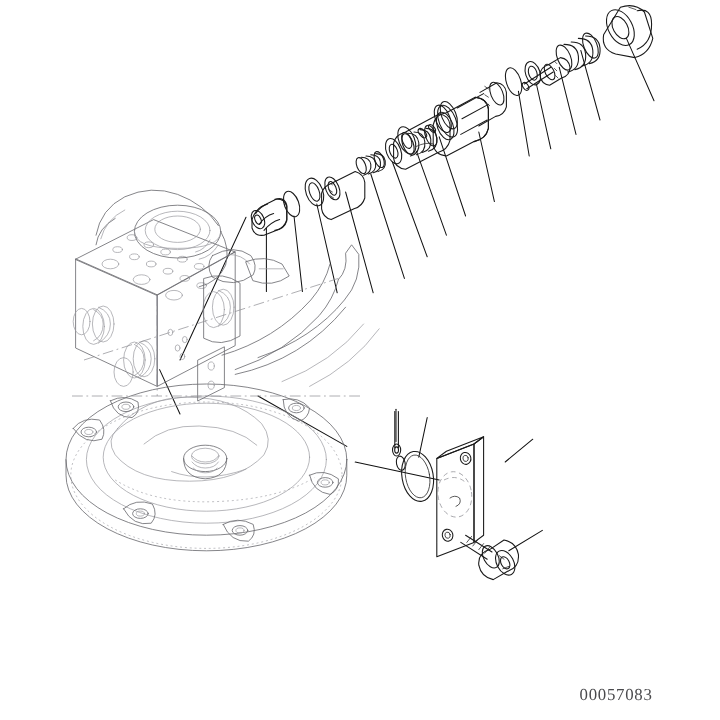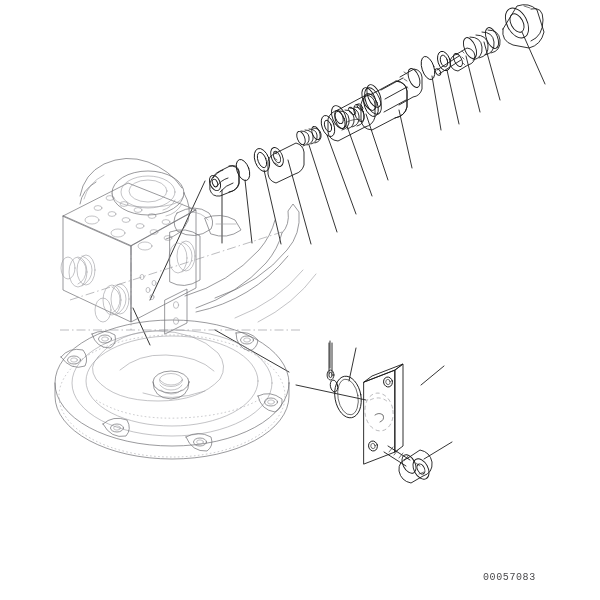--- a/index.html
+++ b/index.html
@@ -19,22 +19,22 @@
   .ln-thin{fill:none;stroke:#2b2b2b;stroke-width:0.65;stroke-linecap:round;stroke-linejoin:round;}
   .ln-body{fill:none;stroke:#6e6e72;stroke-width:0.7;stroke-linecap:round;stroke-linejoin:round;}
   .ln-body-lt{fill:none;stroke:#9a9aa0;stroke-width:0.6;stroke-linecap:round;stroke-linejoin:round;}
   .ln-dash{fill:none;stroke:#8e8e94;stroke-width:0.6;stroke-dasharray:4 3;}
   .ln-dashdot{fill:none;stroke:#8e8e94;stroke-width:0.6;stroke-dasharray:9 3 1.5 3;}
   .ln-dot{fill:none;stroke:#9a9aa0;stroke-width:0.55;stroke-dasharray:1.6 2.4;}
   .leader{fill:none;stroke:#111111;stroke-width:0.85;stroke-linecap:round;}
   .partno{
     position:absolute;
     left:483px;top:572px;
-    font-family:Liberation Mono, monospace;
-    font-size:10px;
+    font-family:Liberation Serif, serif;
+    font-size:14px;
     letter-spacing:0.6px;
     color:#4a4a4d;
     white-space:nowrap;
     user-select:none;
   }
 </style>
 </head>
 <body>
 
 <div id="diagram-root">

